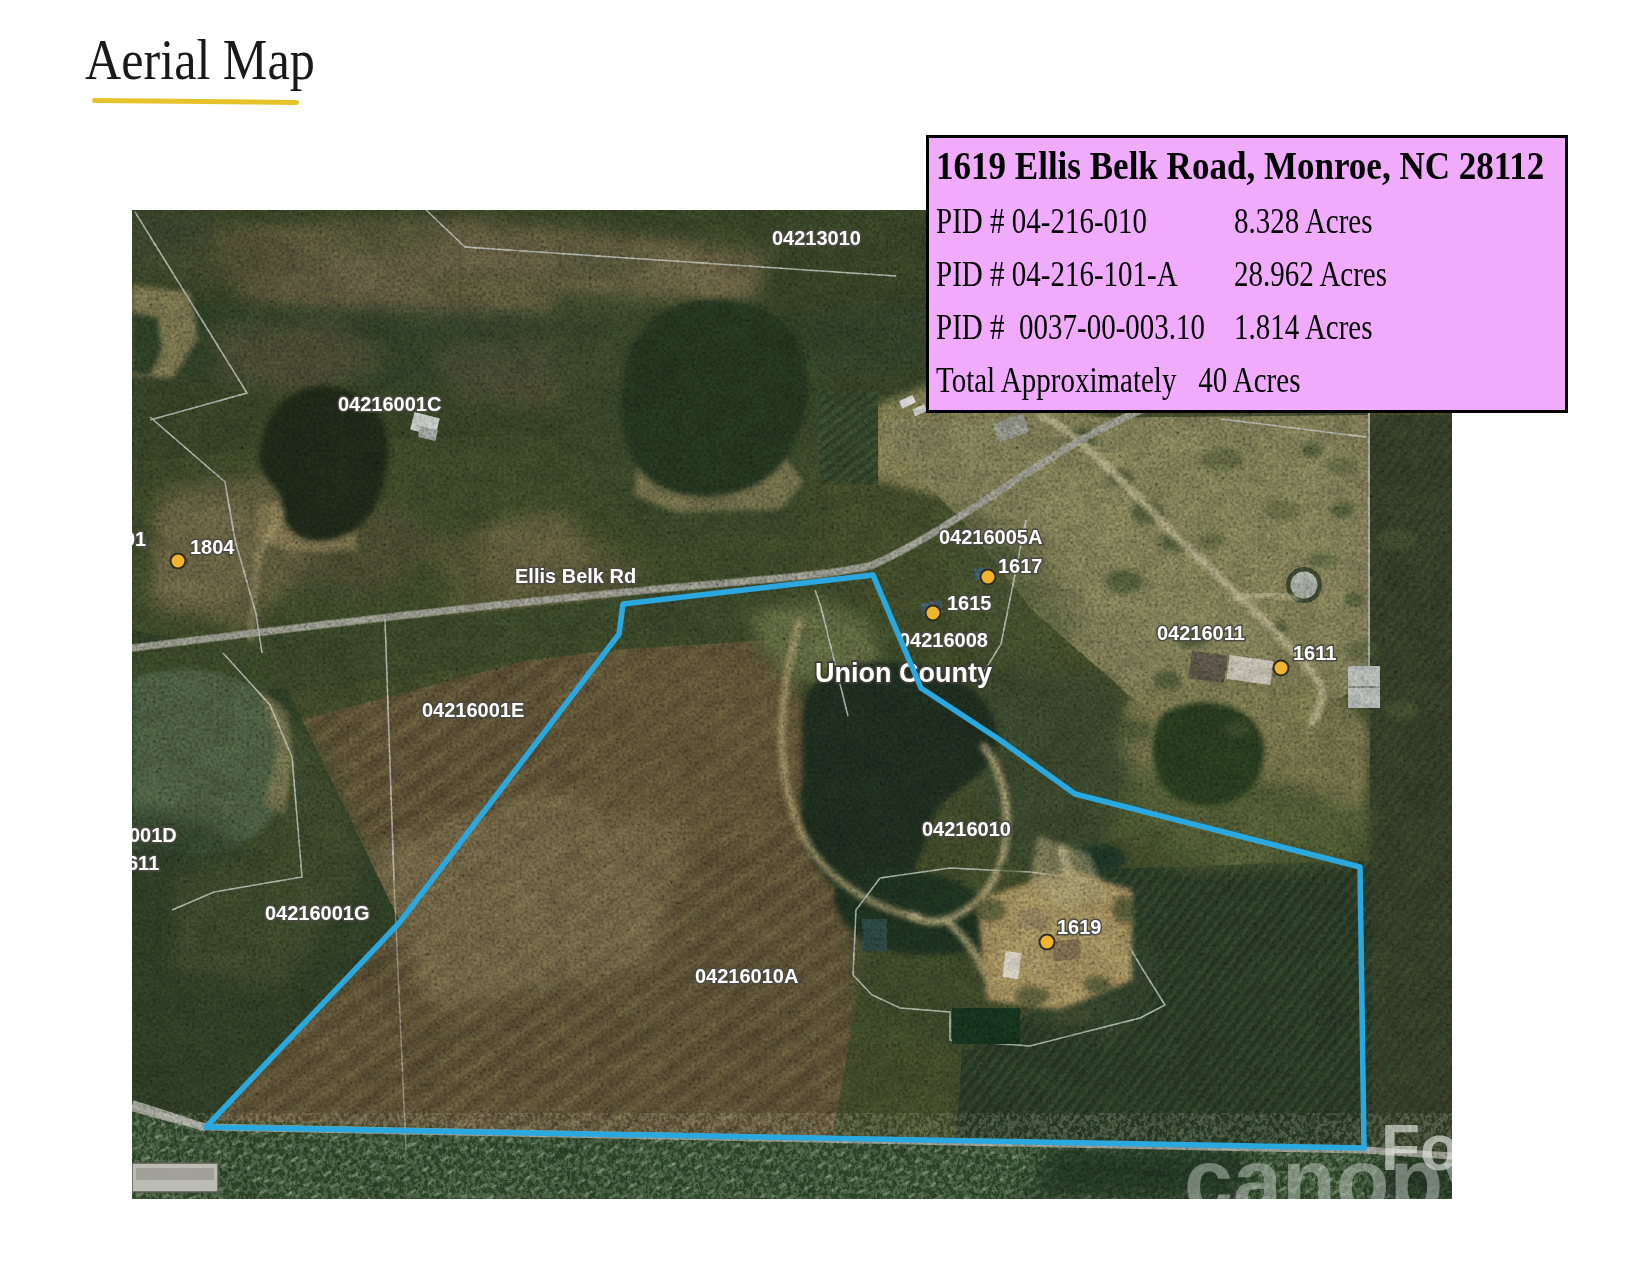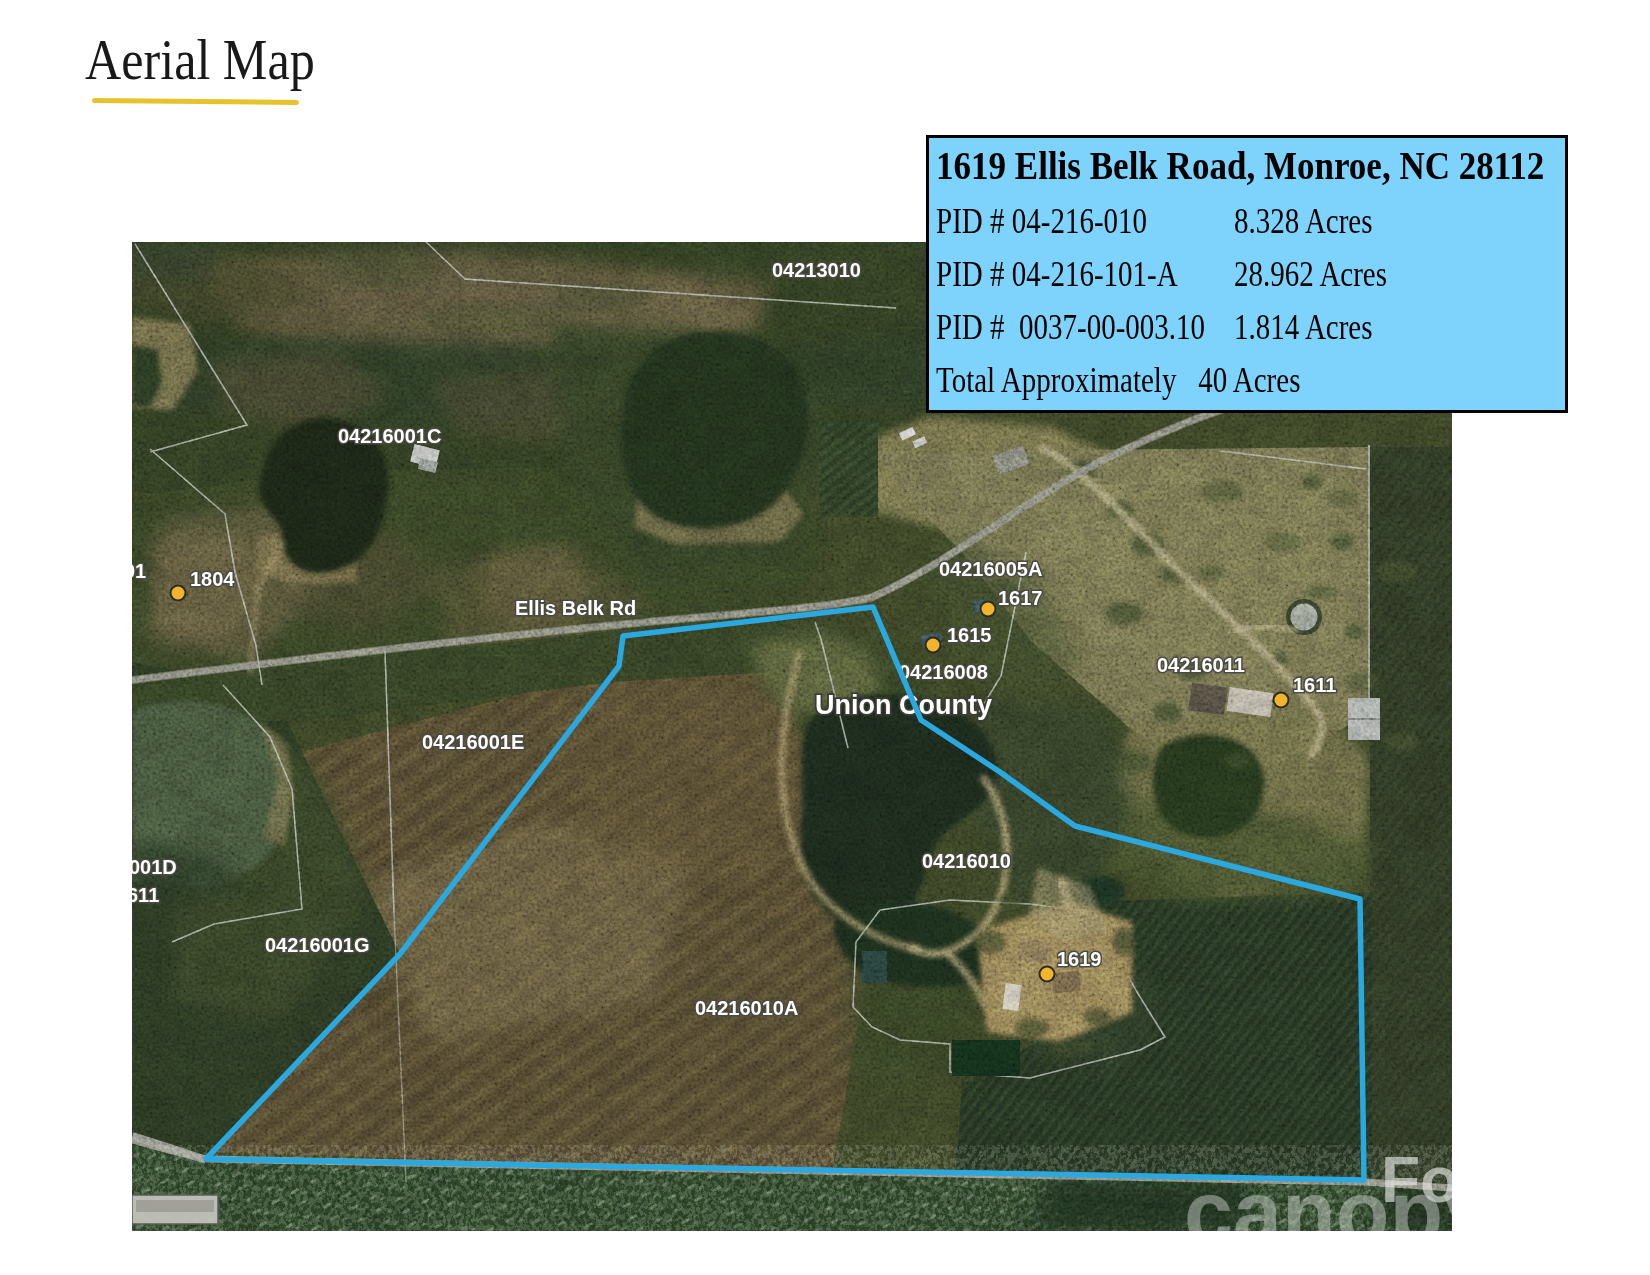--- a/index.html
+++ b/index.html
@@ -1,22 +1,22 @@
 <!DOCTYPE html>
 <html><head>
 <meta charset="utf-8">
 <style>
   html,body{margin:0;padding:0;background:#ffffff;width:1650px;height:1275px;overflow:hidden;}
   body{font-family:"Liberation Sans", sans-serif;position:relative;}
   #title{position:absolute;left:85px;top:27px;font-family:"Liberation Serif", serif;
          font-size:57px;color:#191919;letter-spacing:0px;transform:scaleX(0.88);transform-origin:left top;}
   #uline{position:absolute;left:92px;top:99px;width:207px;height:5px;background:#e7c32b;
          border-radius:3px;transform:rotate(0.5deg);}
-  #mapwrap{position:absolute;left:132px;top:210px;width:1320px;height:989px;margin-top:32px;}
-  #infobox{position:absolute;left:926px;top:135px;width:642px;height:278px;background:#7dd3fc;
+  #mapwrap{position:absolute;left:132px;top:210px;width:1320px;height:989px;}
+  #infobox{position:absolute;left:926px;top:135px;width:642px;height:278px;background:#f0abfc;
            border:3.5px solid #000000;box-sizing:border-box;font-family:"Liberation Serif", serif;}
   #infobox .t{position:absolute;left:7px;top:6px;font-size:34px;font-weight:bold;color:#000;transform:scale(1.03,1.18);transform-origin:left top;}
   #infobox .r{position:absolute;left:7px;font-size:29px;color:#000;transform:scaleY(1.22);transform-origin:left top;}
   #infobox .a{position:absolute;font-size:29px;color:#000;transform:scaleY(1.22);transform-origin:left top;}
   text{font-family:"Liberation Sans", sans-serif;}
   .lbl{font-weight:bold;font-size:20px;fill:#ffffff;stroke:#4a4a42;stroke-width:3px;paint-order:stroke;}
   .lbl2{font-weight:bold;font-size:27px;fill:#ffffff;stroke:#3c3c34;stroke-width:3.6px;paint-order:stroke;}
 </style>
 </head>
 <body>

